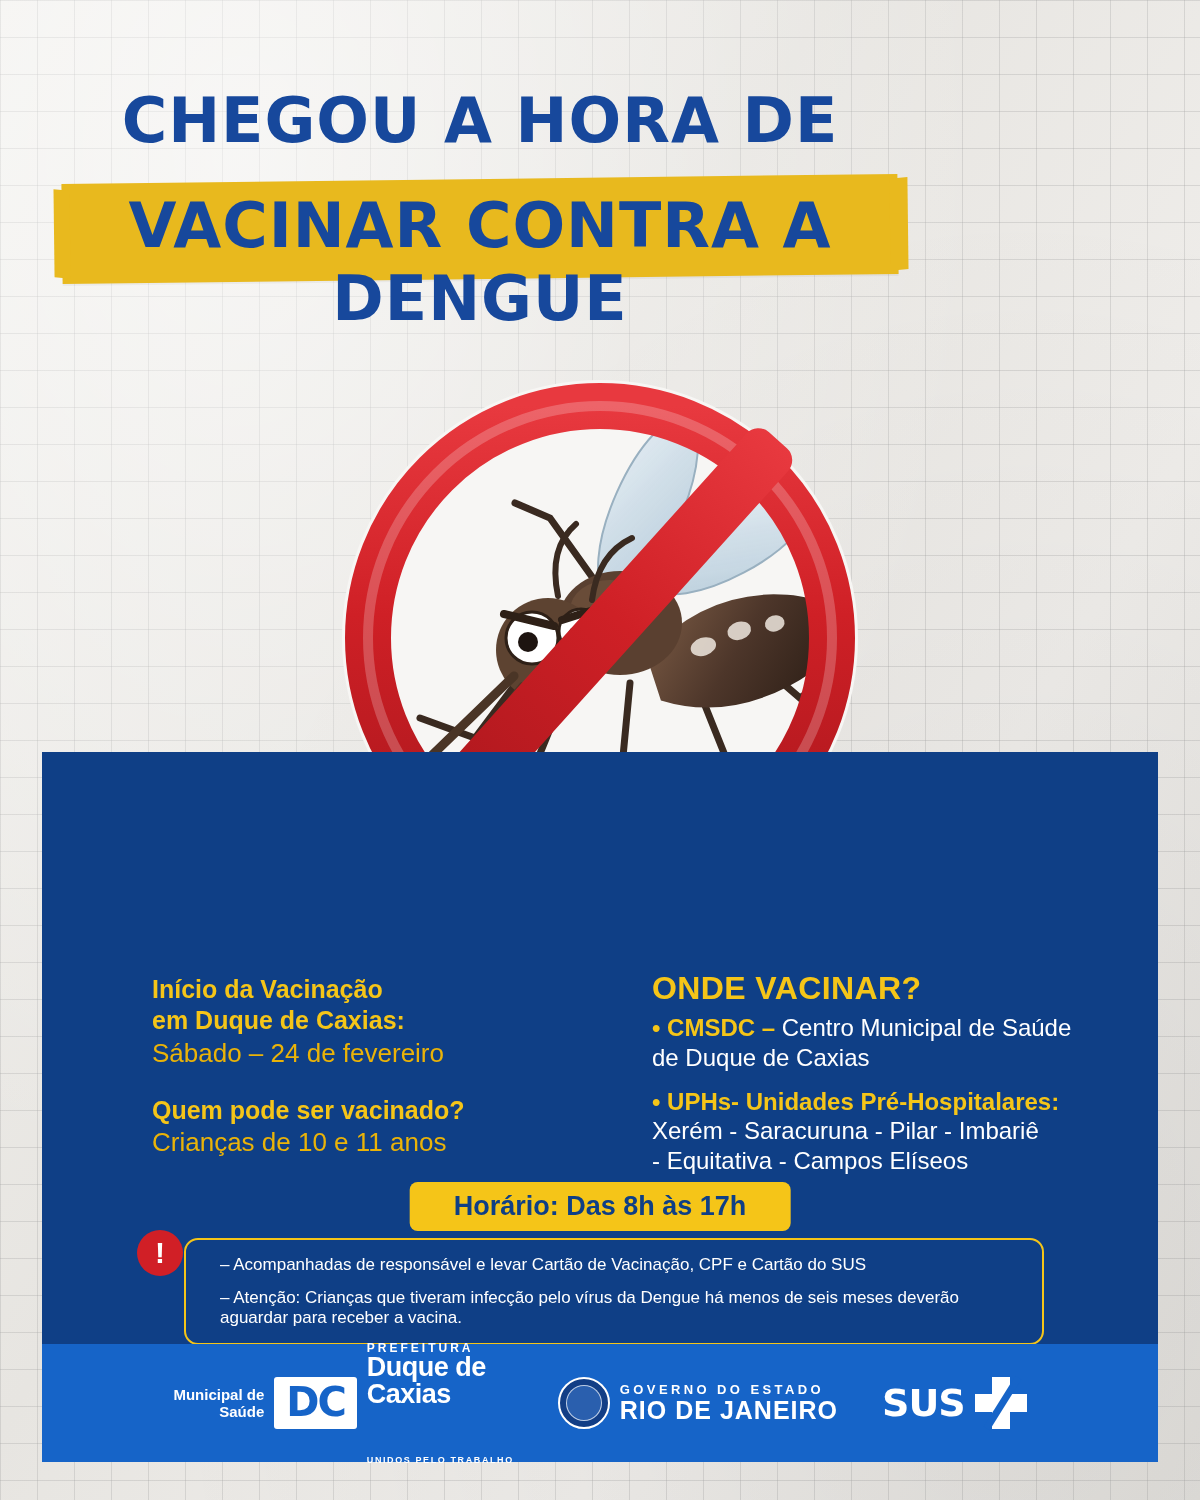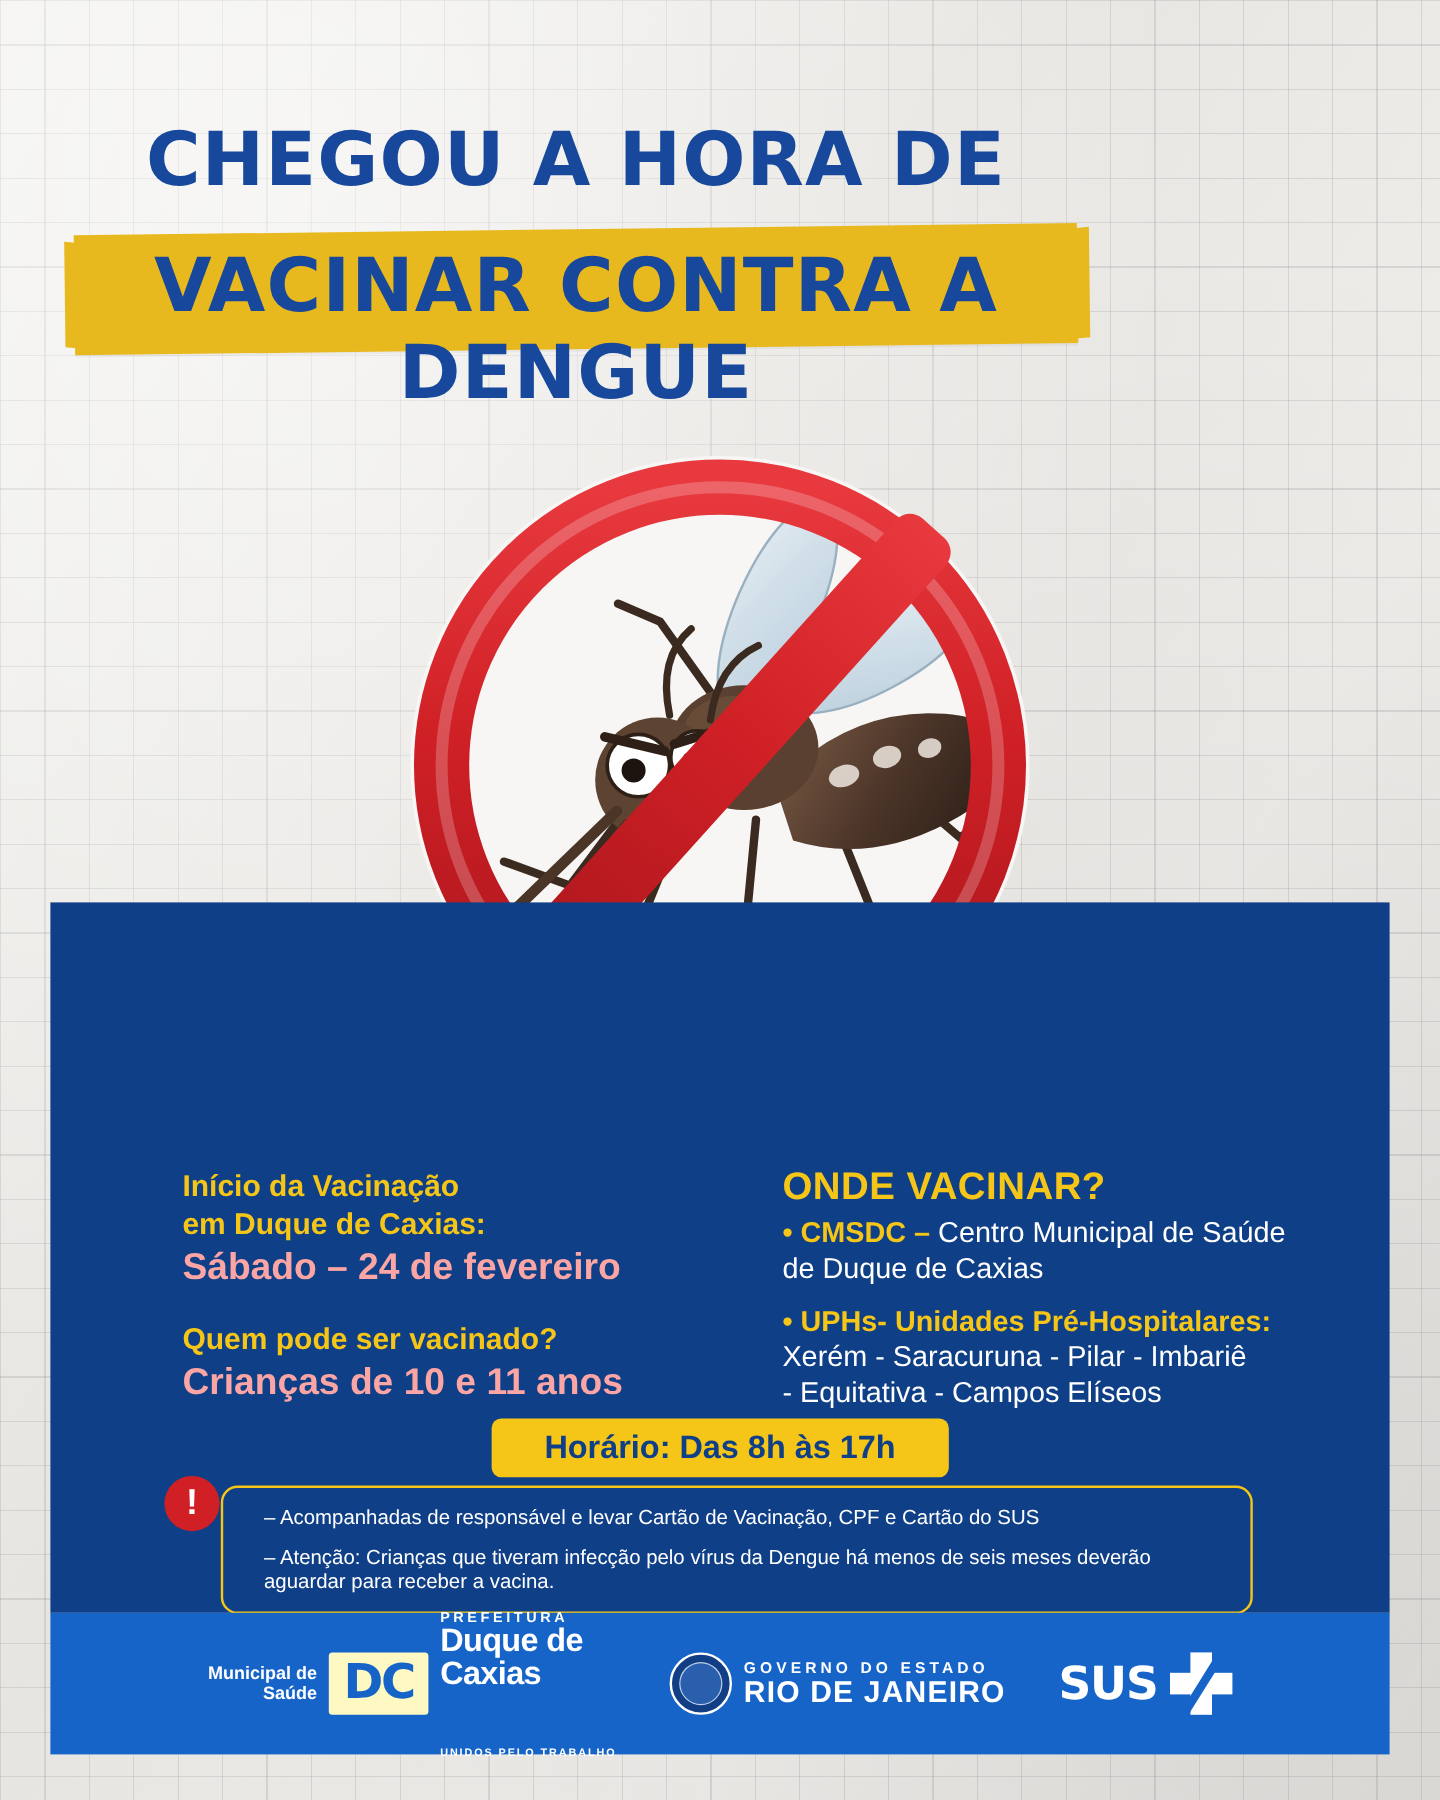--- a/index.html
+++ b/index.html
@@ -22,21 +22,21 @@
   .paper-shade {
     position: absolute; inset: 0;
     background:
       radial-gradient(ellipse at 20% 10%, rgba(255,255,255,0.55), transparent 55%),
       radial-gradient(ellipse at 85% 85%, rgba(0,0,0,0.06), transparent 60%);
     pointer-events: none;
   }
 
   
   .title-block {
-    position: absolute; top: 100px; left: 0; width: 960px;
+    position: absolute; top: 88px; left: 0; width: 960px;
     text-align: center;
   }
   .title-line1 {
     font-size: 62px;
     font-weight: bold;
     letter-spacing: 1px;
     color: #17489c;
     text-transform: uppercase;
     font-family: "DejaVu Sans", sans-serif;
     line-height: 1.05;
@@ -99,22 +99,22 @@
   }
   .col-right {
     position: absolute; left: 610px; top: 218px; width: 470px;
     color: #ffffff;
   }
   .lbl-yellow {
     font-size: 25px; font-weight: bold; line-height: 1.25;
     color: #f5c518;
   }
   .val-white {
-    font-size: 31px; font-weight: bold; line-height: 1.25;
-    color: #fca5a5;
+    font-size: 26px; font-weight: normal; line-height: 1.25;
+    color: #eab308;
   }
   .blk { margin-bottom: 26px; }
   .cap-yellow {
     font-size: 32px; font-weight: bold; color: #f5c518;
     letter-spacing: .4px; margin-bottom: 6px;
   }
   .bullet {
     font-size: 24px; line-height: 1.24; color: #ffffff; font-weight: normal;
     margin-bottom: 14px;
   }
@@ -165,21 +165,21 @@
     background: #1664c8;
     display: flex; align-items: center; justify-content: center;
     gap: 44px;
   }
   .logo { display: flex; align-items: center; gap: 10px; color:#fff; }
   .sec-saude {
     font-size: 15px; font-weight: bold; color: #ffffff; line-height: 1.15;
     text-align: right;
   }
   .dc-mark {
-    background: #fef9c3; color: #1664c8;
+    background: #ffffff; color: #1664c8;
     font-size: 40px; font-weight: bold;
     padding: 2px 12px 4px; border-radius: 3px;
     font-family: "DejaVu Sans", sans-serif; letter-spacing: -2px;
   }
   .dc-text { color: #ffffff; line-height: 1.0; }
   .dc-pref { font-size: 12px; letter-spacing: 3px; font-weight: bold; }
   .dc-duque { font-size: 27px; font-weight: bold; letter-spacing: -.5px; }
   .dc-caxias { font-size: 27px; font-weight: bold; letter-spacing: -.5px; }
   .dc-sub { font-size: 9px; letter-spacing: 1.6px; font-weight: bold; margin-top: 48px; }
   .gov-text { color: #ffffff; line-height: 1.05; }

